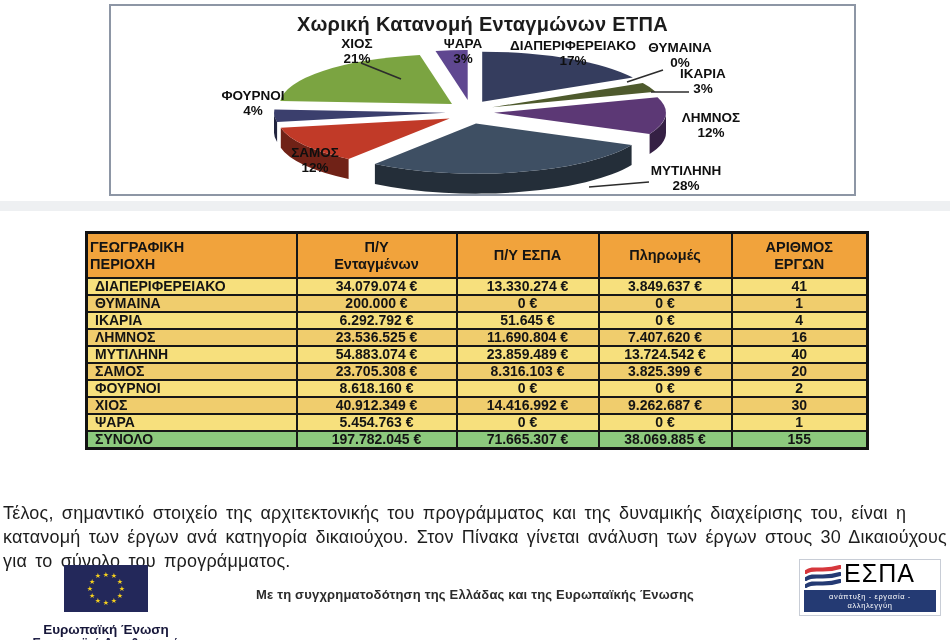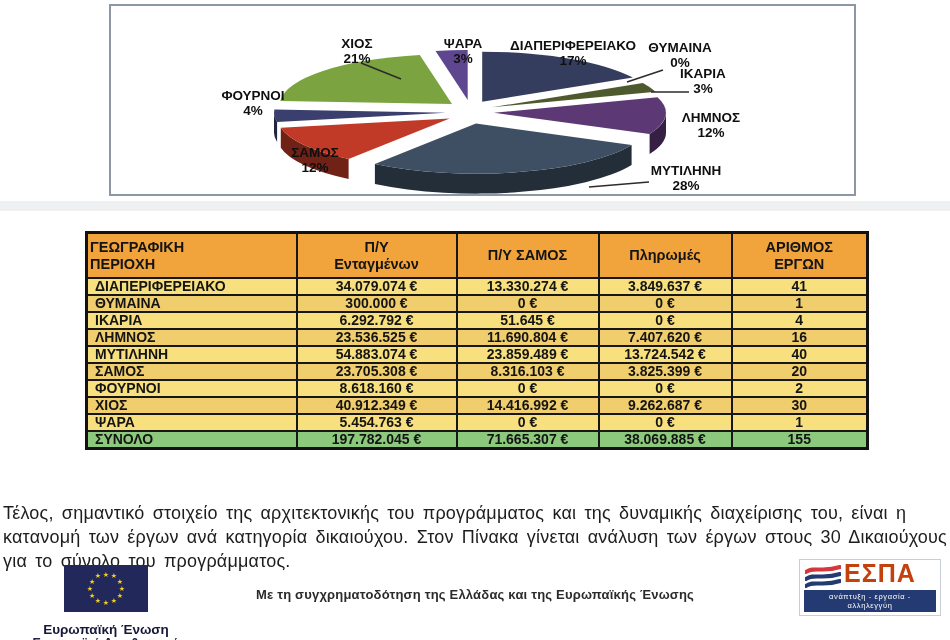--- a/index.html
+++ b/index.html
@@ -61,35 +61,36 @@
     position:absolute;left:0;top:587px;width:950px;text-align:center;
     font-weight:bold;font-size:13px;color:#2b2b2b;letter-spacing:.2px;
   }
   .espa-box{
     position:absolute;left:799px;top:559px;width:142px;height:57px;
     border:1px solid #c8cdd6;background:#fff;box-sizing:border-box;
   }
   .espa-wave{position:absolute;left:5px;top:4px}
   .espa-name{
     position:absolute;left:44px;top:0px;
-    font-size:25px;font-weight:bold;color:#c2410c;letter-spacing:1px;line-height:26px;
+    font-size:25px;font-weight:normal;color:#000000;letter-spacing:1px;line-height:26px;
   }
   .espa-row{position:absolute;left:6px;top:28px;display:flex;align-items:center}
   .mini-flag{width:13px;height:8px;background:#243a73;display:inline-block;margin-right:2px}
   .mini-flag.gr{background:repeating-linear-gradient(#243a73 0 2px,#9aa6c4 2px 3px)}
   .espa-period{font-size:16.5px;font-weight:bold;color:#d6373c;margin-left:9px;letter-spacing:.5px;line-height:16px}
   .espa-tagline{
     position:absolute;left:4px;right:4px;bottom:3px;background:#243a73;color:#fff;
     font-size:7.5px;text-align:center;padding:2px 12px;letter-spacing:.6px;
   }
 </style>
 </head>
 <body>
 
 <div class="chart-box">
+  <div class="chart-title">Χωρική Κατανομή Ενταγμώνων ΕΤΠΑ</div>
   <svg id="pie-svg" viewBox="0 0 743 188">
       <path d="M555.0,106.8 A172,50 0 0 1 538.6,128.0 L538.6,148.0 A172,50 0 0 0 555.0,126.8 Z" fill="#352044"></path>
       <path d="M166.1,116.1 A172,50 0 0 1 163.0,106.8 L163.0,126.8 A172,50 0 0 0 166.1,136.1 Z" fill="#22253f"></path>
       <path d="M237.6,152.9 A172,50 0 0 1 169.8,121.8 L169.8,141.8 A172,50 0 0 0 237.6,172.9 Z" fill="#702217"></path>
       <path d="M520.6,138.9 A172,50 0 0 1 263.9,158.1 L263.9,178.1 A172,50 0 0 0 520.6,158.9 Z" fill="#242e39"></path>
       <path d="M356.7,94.1 L324.5,44.9 A172,50 0 0 1 356.7,44.1 Z" fill="#5f4790"></path>
       <path d="M371.2,95.7 L371.2,45.7 A172,50 0 0 1 521.9,71.6 Z" fill="#353d5e"></path>
       <path d="M341.0,98.1 L169.3,94.9 A172,50 0 0 1 308.8,48.9 Z" fill="#7ba441"></path>
       <path d="M381.0,101.2 L531.8,77.1 A172,50 0 0 1 544.6,85.8 Z" fill="#4e5a2d"></path>
       <path d="M383.0,106.8 L546.5,91.3 A172,50 0 0 1 538.6,128.0 Z" fill="#5c3875"></path>
@@ -150,37 +151,37 @@
       <col style="width: 142px;">
       <col style="width: 133px;">
       <col style="width: 136px;">
     </colgroup>
     <thead>
       <tr>
         <th class="left">ΓΕΩΓΡΑΦΙΚΗ
 ΠΕΡΙΟΧΗ</th>
         <th>Π/Υ
 Ενταγμένων</th>
-        <th>Π/Υ ΣΑΜΟΣ</th>
+        <th>Π/Υ ΕΣΠΑ</th>
         <th>Πληρωμές</th>
         <th>ΑΡΙΘΜΟΣ
 ΕΡΓΩΝ</th>
       </tr>
     </thead>
     <tbody>
       <tr class="light">
         <td class="region">ΔΙΑΠΕΡΙΦΕΡΕΙΑΚΟ</td>
         <td class="num">34.079.074 €</td>
         <td class="num">13.330.274 €</td>
         <td class="num">3.849.637 €</td>
         <td class="num">41</td>
       </tr>
       <tr class="dark">
         <td class="region">ΘΥΜΑΙΝΑ</td>
-        <td class="num">300.000 €</td>
+        <td class="num">200.000 €</td>
         <td class="num">0 €</td>
         <td class="num">0 €</td>
         <td class="num">1</td>
       </tr>
       <tr class="light">
         <td class="region">ΙΚΑΡΙΑ</td>
         <td class="num">6.292.792 €</td>
         <td class="num">51.645 €</td>
         <td class="num">0 €</td>
         <td class="num">4</td>

